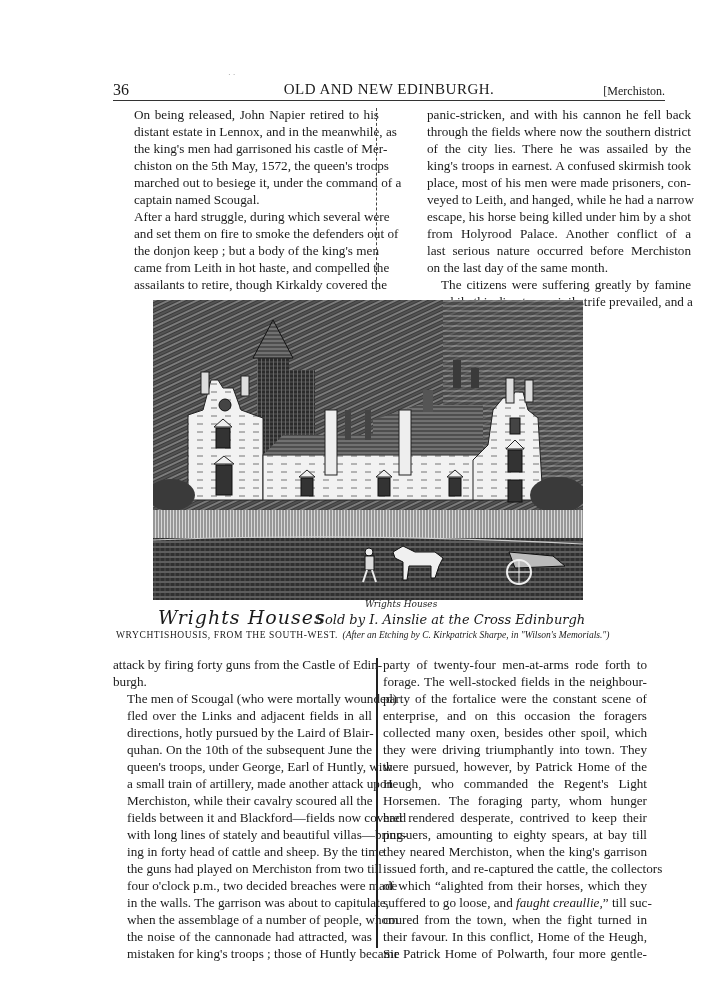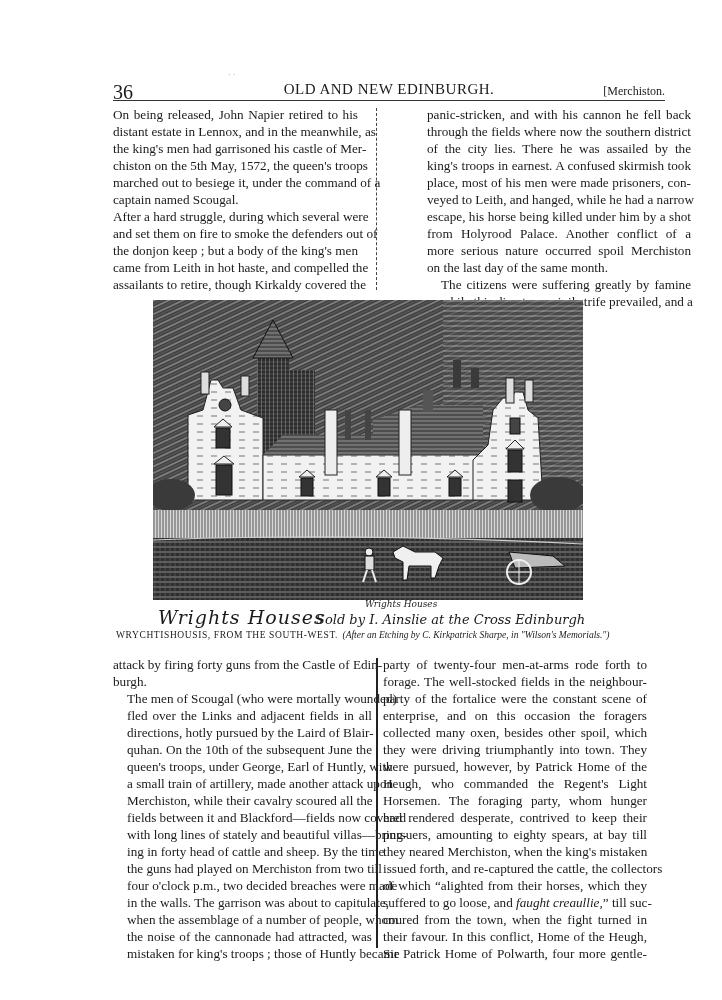--- a/index.html
+++ b/index.html
@@ -20,21 +20,21 @@
       left: 113px;
       top: 80px;
       width: 552px;
       height: 20px;
       border-bottom: 1px solid #333;
     }
     .page-number {
       position: absolute;
       left: 0;
       top: 1px;
-      font-size: 20px;
+      font-size: 16px;
     }
     .running-title {
       position: absolute;
       left: 0;
       right: 0;
       top: 1px;
       text-align: center;
       font-size: 15px;
       letter-spacing: 0.5px;
     }
@@ -55,21 +55,21 @@
       font-size: 13.2px;
       line-height: 17px;
       text-align: justify;
       hyphens: none;
     }
     .col p {
       margin: 0;
       text-indent: 14px;
     }
     .col p.cont { text-indent: 0; }
-    .col-left-top   { left: 99px; top: 106px; width: 259px; }
+    .col-left-top   { left: 120px; top: 106px; width: 259px; }
     .col-right-top  { left: 383px; top: 106px; width: 264px; margin-left: 44px; }
     .col-left-bot   { left: 113px; top: 656px; width: 259px; }
     .col-right-bot  { left: 383px; top: 656px; width: 264px; }
 
     .col-rule {
       position: absolute;
       left: 376px;
       width: 0;
       border-left: 1px dashed #444;
     }
@@ -168,21 +168,21 @@
 <div class="col col-right-top">
   <p class="cont">
     <span class="line">panic-stricken, and with his cannon he fell back</span>
     <span class="line">through the fields where now the southern district</span>
     <span class="line">of the city lies. There he was assailed by the</span>
     <span class="line">king's troops in earnest. A confused skirmish took</span>
     <span class="line">place, most of his men were made prisoners, con-</span>
     <span class="line">veyed to Leith, and hanged, while he had a narrow</span>
     <span class="line">escape, his horse being killed under him by a shot</span>
     <span class="line">from Holyrood Palace. Another conflict of a</span>
-    <span class="line">more serious nature occurred spoil Merchiston</span>
+    <span class="line">last serious nature occurred before Merchiston</span>
     <span class="line last">on the last day of the same month.</span>
   </p>
   <p>
     <span class="line">The citizens were suffering greatly by famine</span>
     <span class="line">while this disastrous civil strife prevailed, and a</span>
   </p>
 </div>
 
 <div class="figure">
   <svg width="430" height="300" viewBox="0 0 430 300">
@@ -335,21 +335,21 @@
     <span class="line">forage. The well-stocked fields in the neighbour-</span>
     <span class="line">party of the fortalice were the constant scene of</span>
     <span class="line">enterprise, and on this occasion the foragers</span>
     <span class="line">collected many oxen, besides other spoil, which</span>
     <span class="line">they were driving triumphantly into town. They</span>
     <span class="line">were pursued, however, by Patrick Home of the</span>
     <span class="line">Heugh, who commanded the Regent's Light</span>
     <span class="line">Horsemen. The foraging party, whom hunger</span>
     <span class="line">had rendered desperate, contrived to keep their</span>
     <span class="line">pursuers, amounting to eighty spears, at bay till</span>
-    <span class="line">they neared Merchiston, when the king's mistaken</span>
+    <span class="line">they neared Merchiston, when the king's garrison</span>
     <span class="line">issued forth, and re-captured the cattle, the collectors</span>
     <span class="line">of which “alighted from their horses, which they</span>
     <span class="line"><span>suffered to go loose, and </span><em>faught creaullie,</em><span>” till suc-</span></span>
     <span class="line">coured from the town, when the fight turned in</span>
     <span class="line">their favour. In this conflict, Home of the Heugh,</span>
     <span class="line">Sir Patrick Home of Polwarth, four more gentle-</span>
   </p>
 </div>
 
 </body></html>

